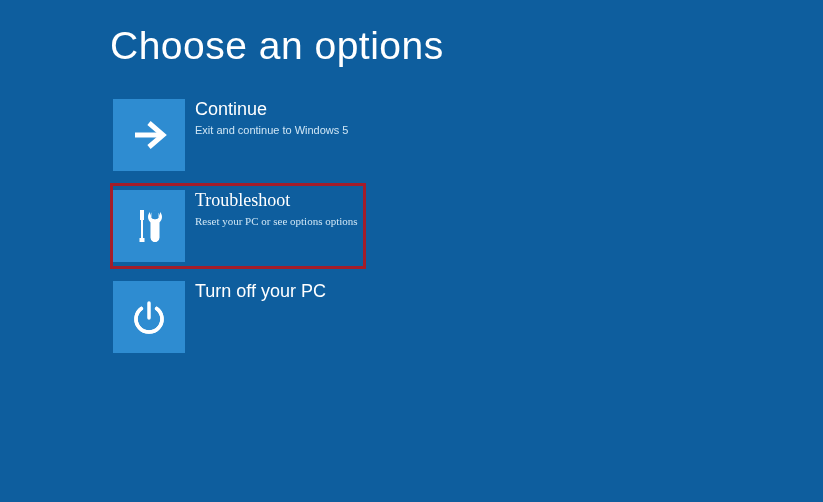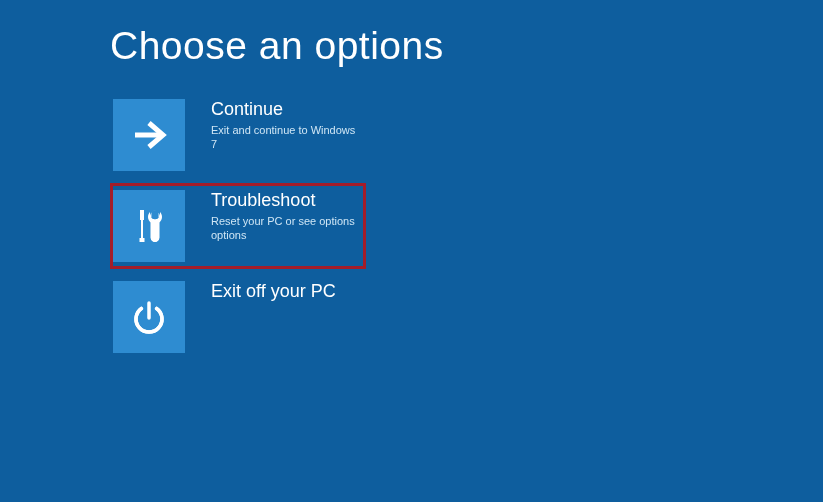--- a/index.html
+++ b/index.html
@@ -37,32 +37,33 @@
       cursor: pointer;
       border: 3px solid transparent;
       padding: 0;
     }
     .option.highlighted {
       border: 3.5px solid #a31d2a;
       padding-top: 4px;
       padding-bottom: 4px;
       padding-left: 0px;
       padding-right: 0px;
+      font-family: Liberation Serif, serif;
     }
     .option-icon-tile {
       width: 72px;
       height: 72px;
       background-color: #2e8cd1;
       display: flex;
       align-items: center;
       justify-content: center;
       flex-shrink: 0;
     }
     .option-text {
-      padding-left: 26px;
+      padding-left: 10px;
       padding-top: 0px;
     }
     .option-title {
       font-size: 18px;
       font-weight: 300;
       line-height: 1.2;
     }
     .option-subtitle {
       font-size: 11px;
       font-weight: 400;
@@ -86,21 +87,21 @@
       <div class="option-icon-tile">
         <span>
           <svg width="40" height="40" viewBox="0 0 40 40">
             <line x1="6" y1="20" x2="32" y2="20" stroke="#ffffff" stroke-width="5"></line>
             <polyline points="20,8 34,20 20,32" fill="none" stroke="#ffffff" stroke-width="5" stroke-linejoin="miter"></polyline>
           </svg>
         </span>
       </div>
       <div class="option-text">
         <div class="option-title">Continue</div>
-        <div class="option-subtitle">Exit and continue to Windows 7</div>
+        <div class="option-subtitle">Exit and continue to Windows 5</div>
       </div>
     </div>
 
     <div class="option highlighted">
       <div class="option-icon-tile">
         <span>
           <svg width="44" height="44" viewBox="0 0 44 44">
 
             <rect x="13" y="6" width="4" height="10" fill="#ffffff"></rect>
             <rect x="14" y="16" width="2" height="18" fill="#ffffff"></rect>
@@ -127,18 +128,18 @@
         <span>
           <svg width="40" height="40" viewBox="0 0 40 40">
             <circle cx="20" cy="22" r="13" fill="none" stroke="#ffffff" stroke-width="3.5"></circle>
             <path d="M 14 12 A 13 13 0 0 1 26 12" fill="none" stroke="#2e8cd1" stroke-width="8" stroke-linecap="butt"></path>
             <path d="M 12.5 11.5 A 13 13 0 1 0 27.5 11.5" fill="none" stroke="#ffffff" stroke-width="3.5" stroke-linecap="round"></path>
             <line x1="20" y1="6" x2="20" y2="21" stroke="#ffffff" stroke-width="3.5" stroke-linecap="round"></line>
           </svg>
         </span>
       </div>
       <div class="option-text">
-        <div class="option-title">Exit off your PC</div>
+        <div class="option-title">Turn off your PC</div>
       </div>
     </div>
 
   </div>
 </div>
 
 </body></html>

